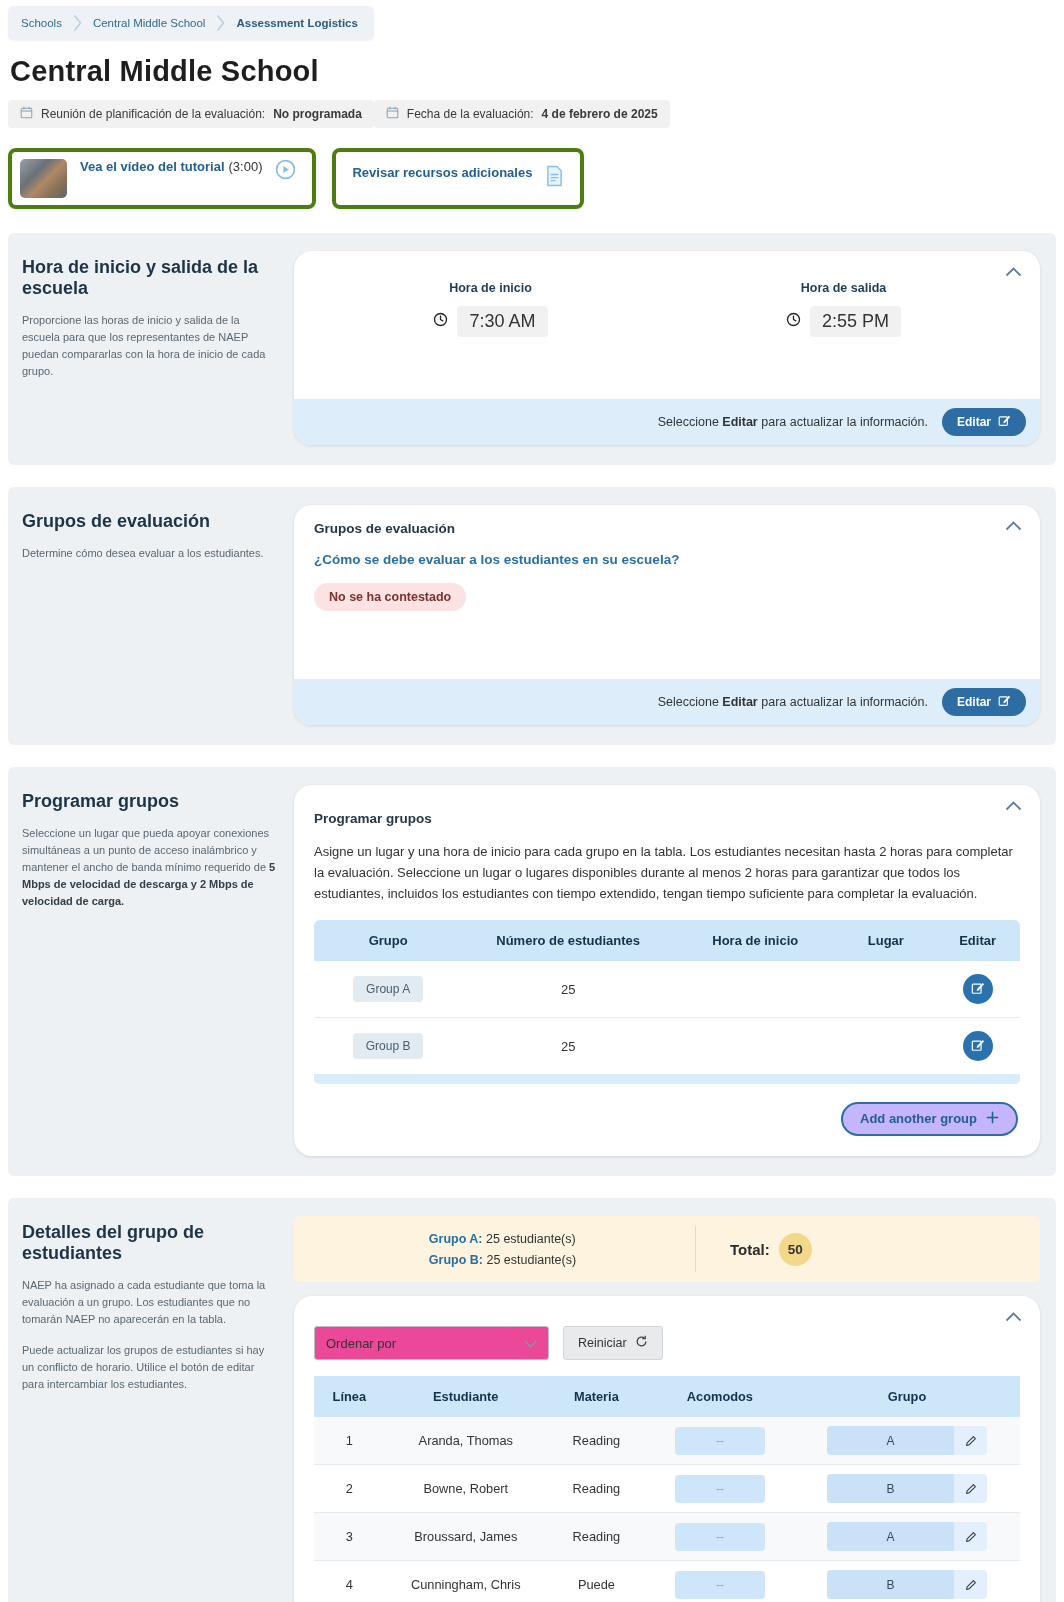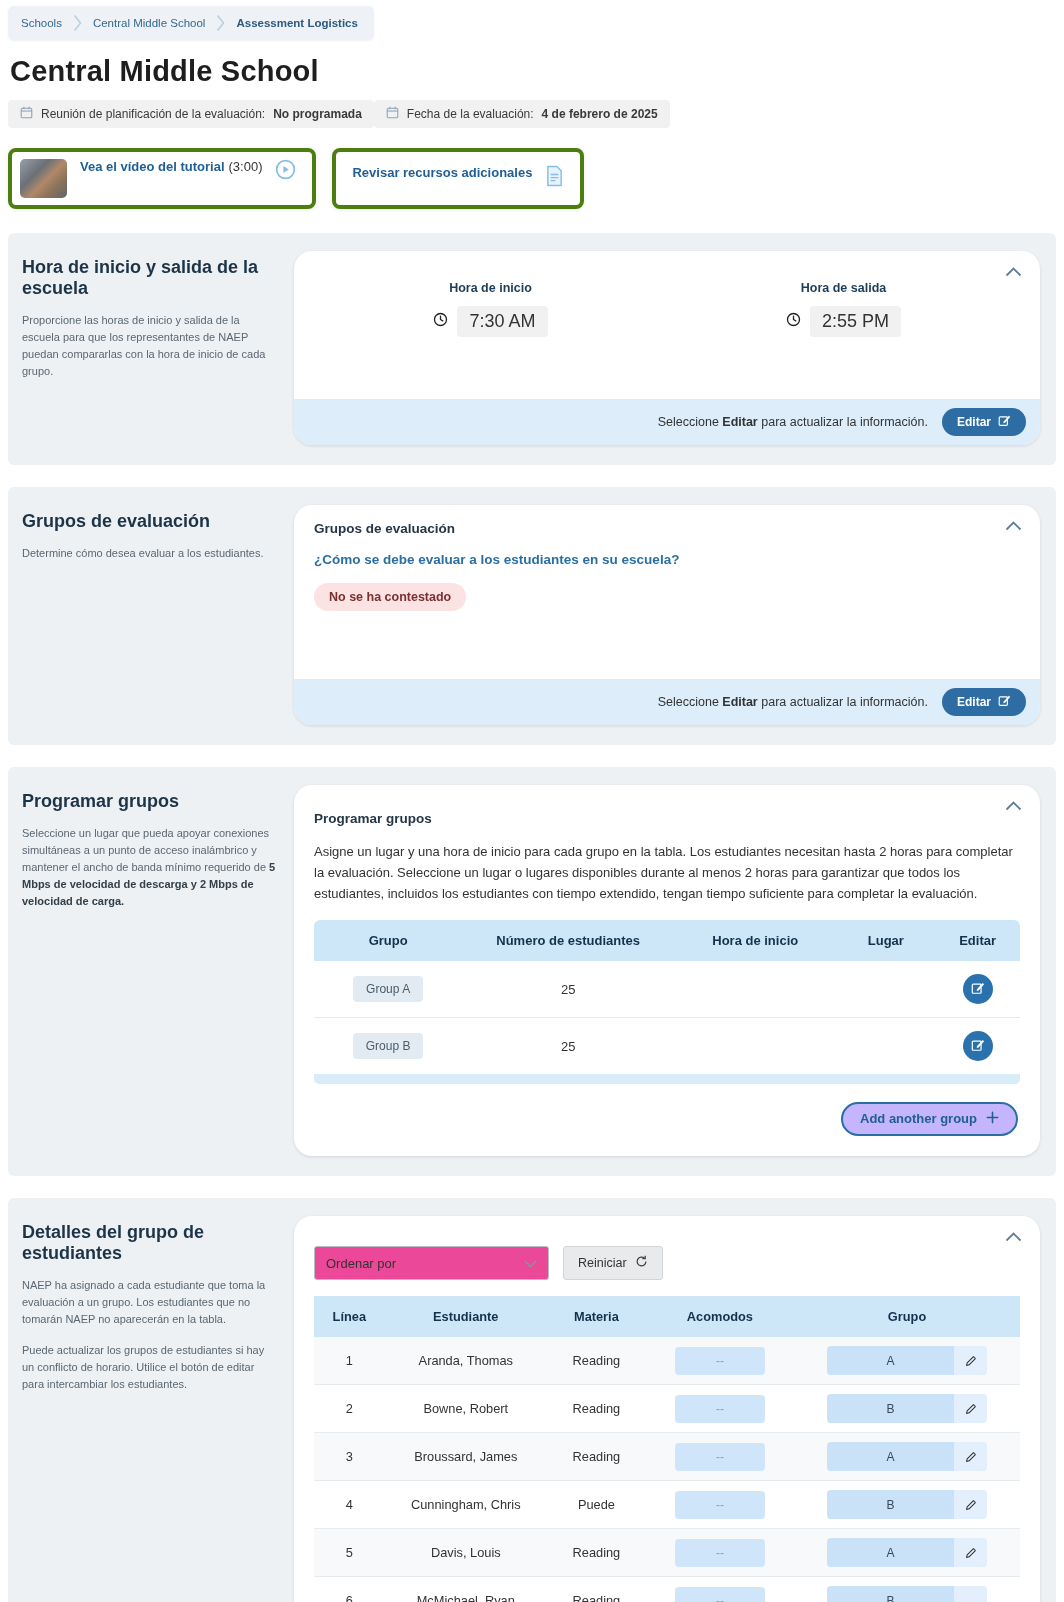--- a/index.html
+++ b/index.html
@@ -377,20 +377,33 @@
   </section>
 
   
   <section class="section">
     <aside class="section-side">
       <h2>Detalles del grupo de estudiantes</h2>
       <p>NAEP ha asignado a cada estudiante que toma la evaluación a un grupo. Los estudiantes que no tomarán NAEP no aparecerán en la tabla.</p>
       <p>Puede actualizar los grupos de estudiantes si hay un conflicto de horario. Utilice el botón de editar para intercambiar los estudiantes.</p>
     </aside>
     <div class="section-main">
+      <div class="summary-bar">
+        <div class="summary-groups">
+          <div class="summary-groups-inner">
+            <span><span class="summary-lbl">Grupo A:</span><span> 25 estudiante(s)</span></span>
+            <span><span class="summary-lbl">Grupo B:</span><span> 25 estudiante(s)</span></span>
+          </div>
+        </div>
+        <div class="summary-divider"></div>
+        <div class="summary-total">
+          <span>Total:</span>
+          <span class="total-circle">50</span>
+        </div>
+      </div>
 
       <div class="card">
         <div class="card-body" style="padding-bottom:10px;">
           <button class="collapse-btn"><span><svg width="17" height="10" viewBox="0 0 17 10">
                   <path d="M1.5 8.5 L8.5 1.5 L15.5 8.5" fill="none" stroke="#5f7e99" stroke-width="1.8"></path>
                 </svg></span></button>
           <div class="st-controls">
             <div class="sort-select">
               <span>Ordenar por</span>
               <span><svg width="13" height="8" viewBox="0 0 13 8">

